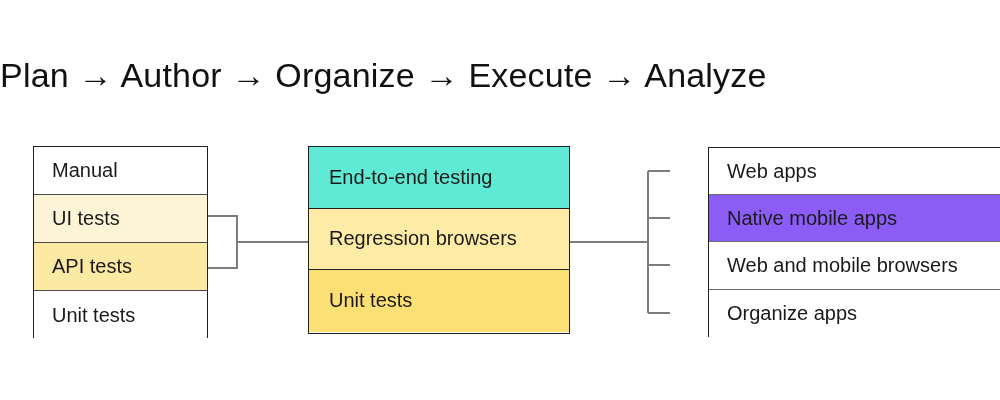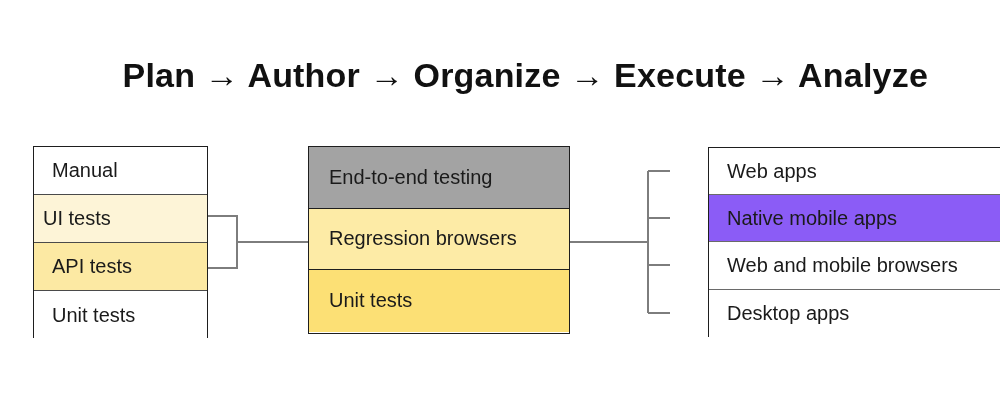--- a/index.html
+++ b/index.html
@@ -20,23 +20,23 @@
     position: absolute;
     inset: 0;
   }
 
   
   .title {
     position: absolute;
     left: 0;
     top: 56px;
     width: 928px;
-    text-align: right;
+    text-align: left;
     font-size: 34px;
-    font-weight: bold;
+    font-weight: normal;
     letter-spacing: 0.2px;
     color: #111111;
     white-space: nowrap;
   }
 
   
   .connectors {
     position: absolute;
     left: 0;
     top: 0;
@@ -129,33 +129,33 @@
     <line x1="648" y1="171" x2="670" y2="171" style="stroke: rgb(125, 125, 125);"></line>
     <line x1="648" y1="218" x2="670" y2="218" style="stroke: rgb(125, 125, 125);"></line>
     <line x1="648" y1="265" x2="670" y2="265" style="stroke: rgb(125, 125, 125);"></line>
     <line x1="648" y1="313" x2="670" y2="313" style="stroke: rgb(125, 125, 125);"></line>
   </svg>
 
   <div class="col" id="col-left">
     <div class="cell" style="background: rgb(255, 255, 255);">
       <span>Manual</span>
     </div>
-    <div class="cell" style="background: rgb(253, 244, 215); padding-left: 9px;">
+    <div class="cell" style="background: rgb(253, 244, 215);">
       <span>UI tests</span>
     </div>
     <div class="cell" style="background: rgb(252, 233, 163);">
       <span>API tests</span>
     </div>
     <div class="cell" style="background: rgb(255, 255, 255);">
       <span>Unit tests</span>
     </div>
   </div>
 
   <div class="col" id="col-mid">
-    <div class="cell" style="background: #a3a3a3;">
+    <div class="cell" style="background: #5eead4;">
       <span>End-to-end testing</span>
     </div>
     <div class="cell" style="background: rgb(253, 235, 166);">
       <span>Regression browsers</span>
     </div>
     <div class="cell" style="background: rgb(252, 224, 117);">
       <span>Unit tests</span>
     </div>
   </div>
 
@@ -163,17 +163,17 @@
     <div class="cell" style="background: rgb(255, 255, 255);">
       <span>Web apps</span>
     </div>
     <div class="cell" style="background: #8b5cf6;">
       <span>Native mobile apps</span>
     </div>
     <div class="cell" style="background: rgb(255, 255, 255);">
       <span>Web and mobile browsers</span>
     </div>
     <div class="cell" style="background: rgb(255, 255, 255);">
-      <span>Desktop apps</span>
+      <span>Organize apps</span>
     </div>
   </div>
 
 </div>
 
 </body></html>

